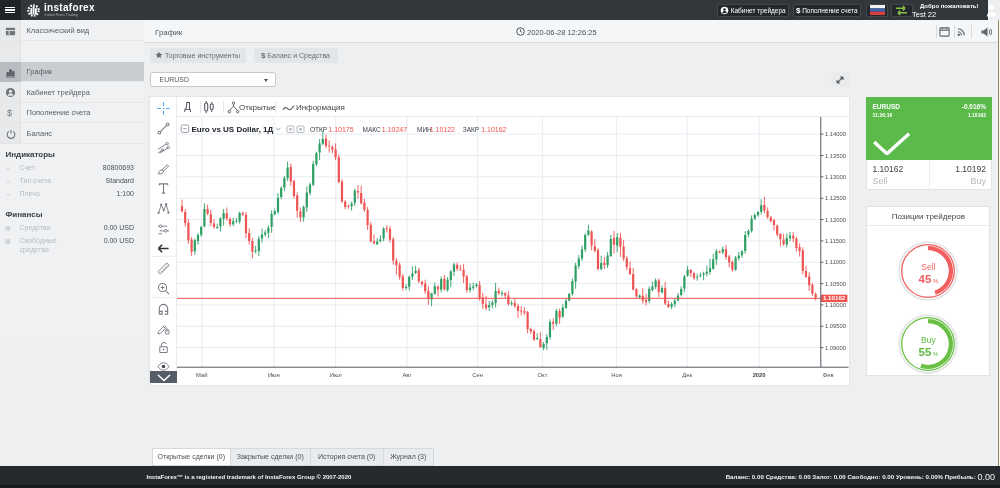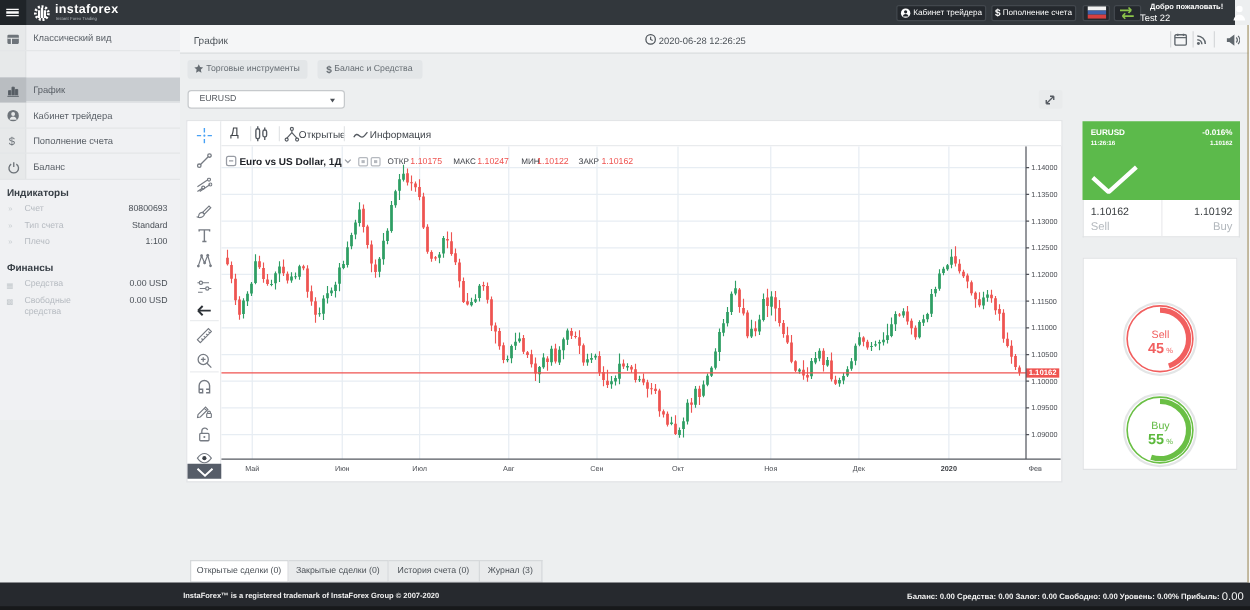--- a/index.html
+++ b/index.html
@@ -350,20 +350,21 @@
   <div class="qwhite">
     <div class="abs" style="left:6px;top:4px;font-size:8.5px;color:#3c4043">1.10162</div>
     <div class="abs" style="left:6px;top:16px;font-size:9px;color:#b3b8bd">Sell</div>
     <div class="abs" style="right:5px;top:4px;font-size:8.5px;color:#3c4043">1.10192</div>
     <div class="abs" style="right:5px;top:16px;font-size:9px;color:#b3b8bd">Buy</div>
     <div class="abs" style="left:62.7px;top:0;width:1px;height:29px;background:#ececee"></div>
   </div>
 </div>
 
 <div class="pos">
+  <div class="hd">Позиции трейдеров</div>
   <svg style="position:absolute;left:29.1px;top:31.7px" width="64" height="64" viewBox="0 0 64 64">
       <circle cx="32" cy="32" r="28.8" fill="none" stroke="#e3e5e6" stroke-width="1.8"></circle>
       <circle cx="32" cy="32" r="26.3" fill="none" stroke="#f15f5f" stroke-width="1.3"></circle>
       <path d="M61.10 40.80A22.90 22.90 0 0 1 68.18 85.48" transform="translate(-29.1,-31.7)" fill="none" stroke="#f15f5f" stroke-width="4.2"></path>
     </svg>
     <div class="abs" style="left:29.1px;top:54.7px;width:64px;text-align:center;font-size:8.5px;color:#f15f5f">Sell</div>
     <div class="abs" style="left:29.1px;top:65.7px;width:64px;text-align:center;font-size:11.5px;font-weight:bold;color:#f15f5f">45<span style="font-size:6px;font-weight:normal">&nbsp;%</span></div>
     <svg style="position:absolute;left:29.1px;top:105.3px" width="64" height="64" viewBox="0 0 64 64">
       <circle cx="32" cy="32" r="28.8" fill="none" stroke="#e3e5e6" stroke-width="1.8"></circle>
       <circle cx="32" cy="32" r="26.3" fill="none" stroke="#6abf45" stroke-width="1.3"></circle>

